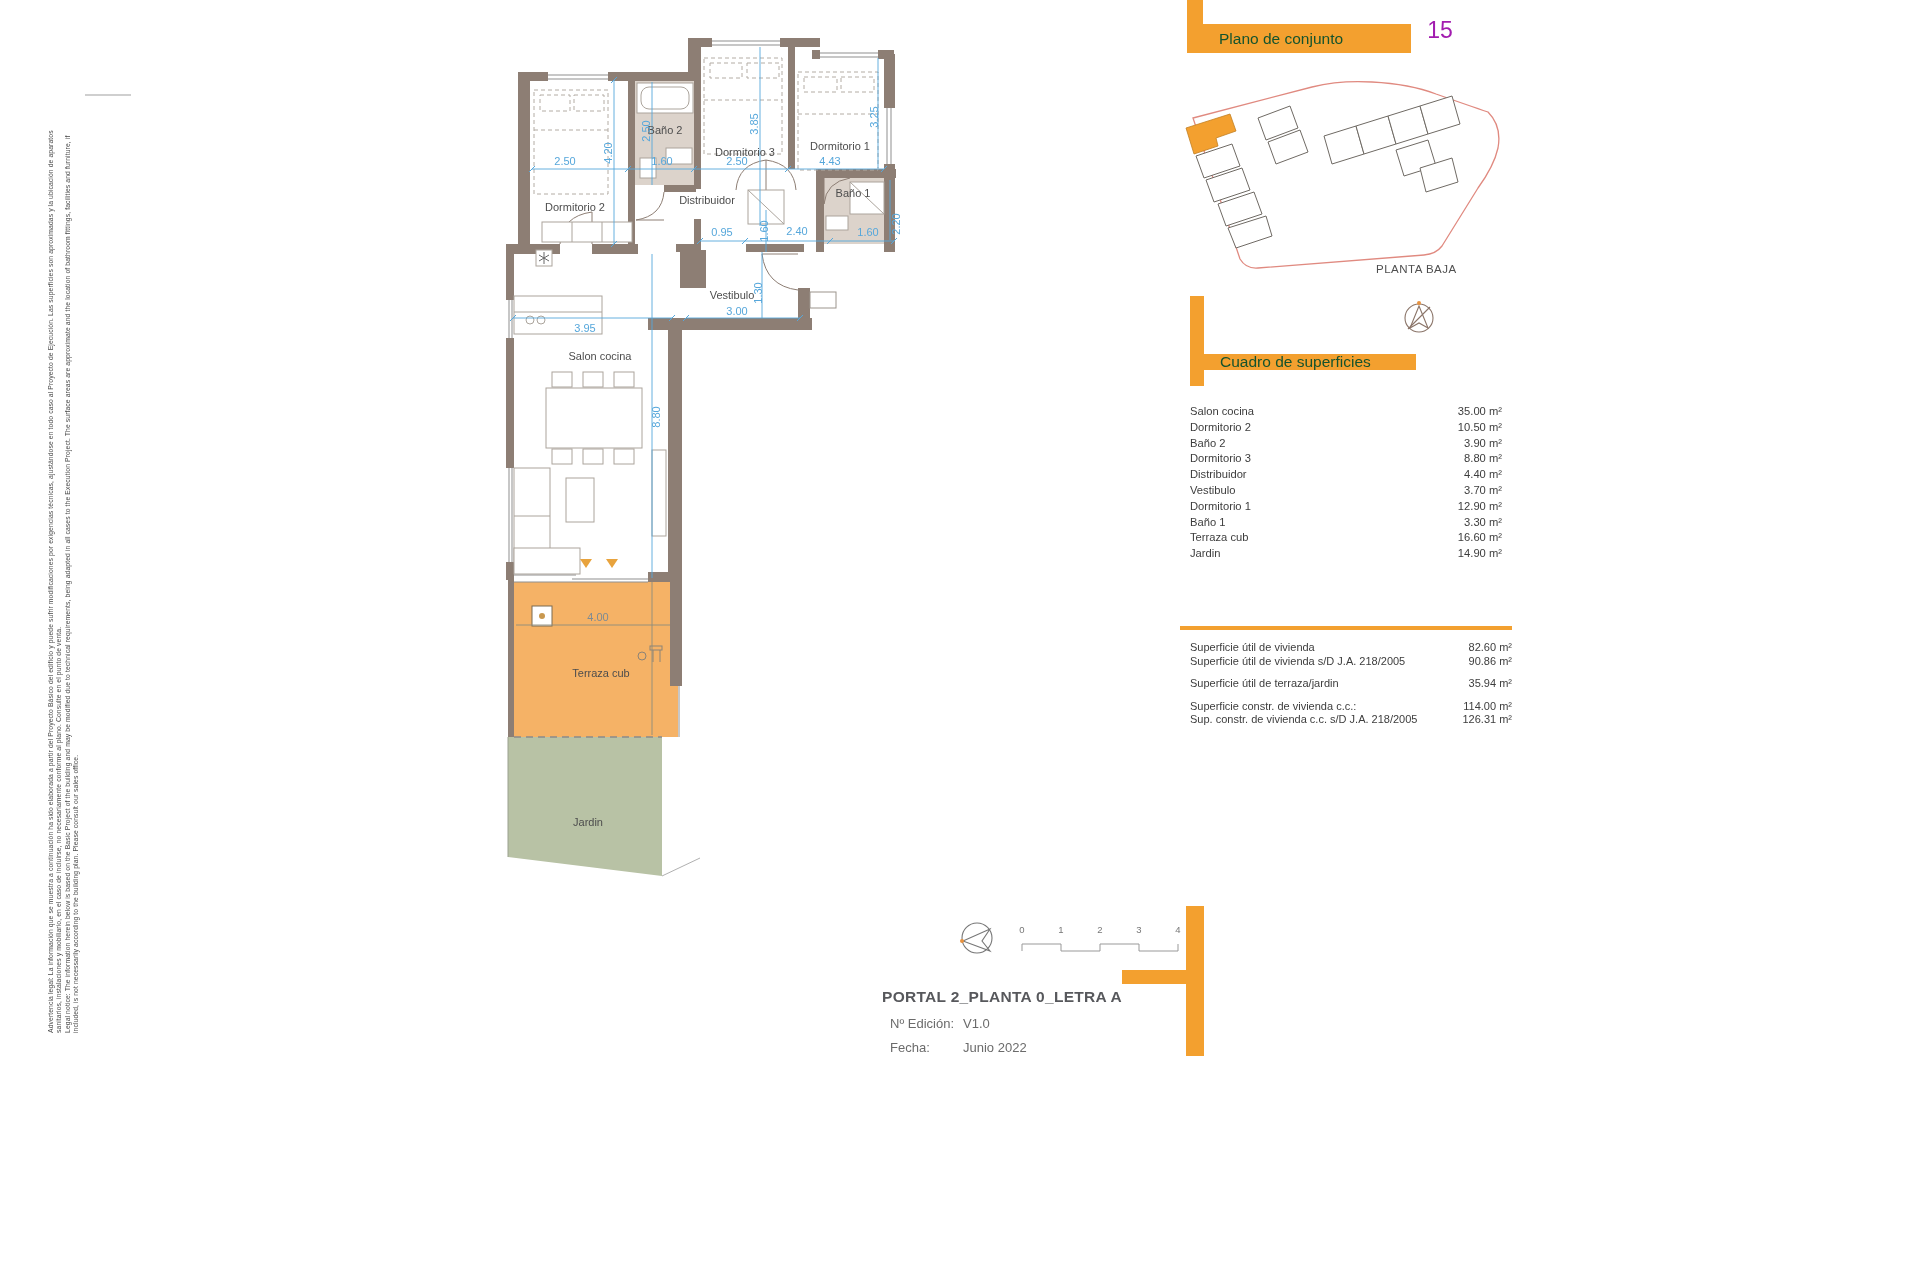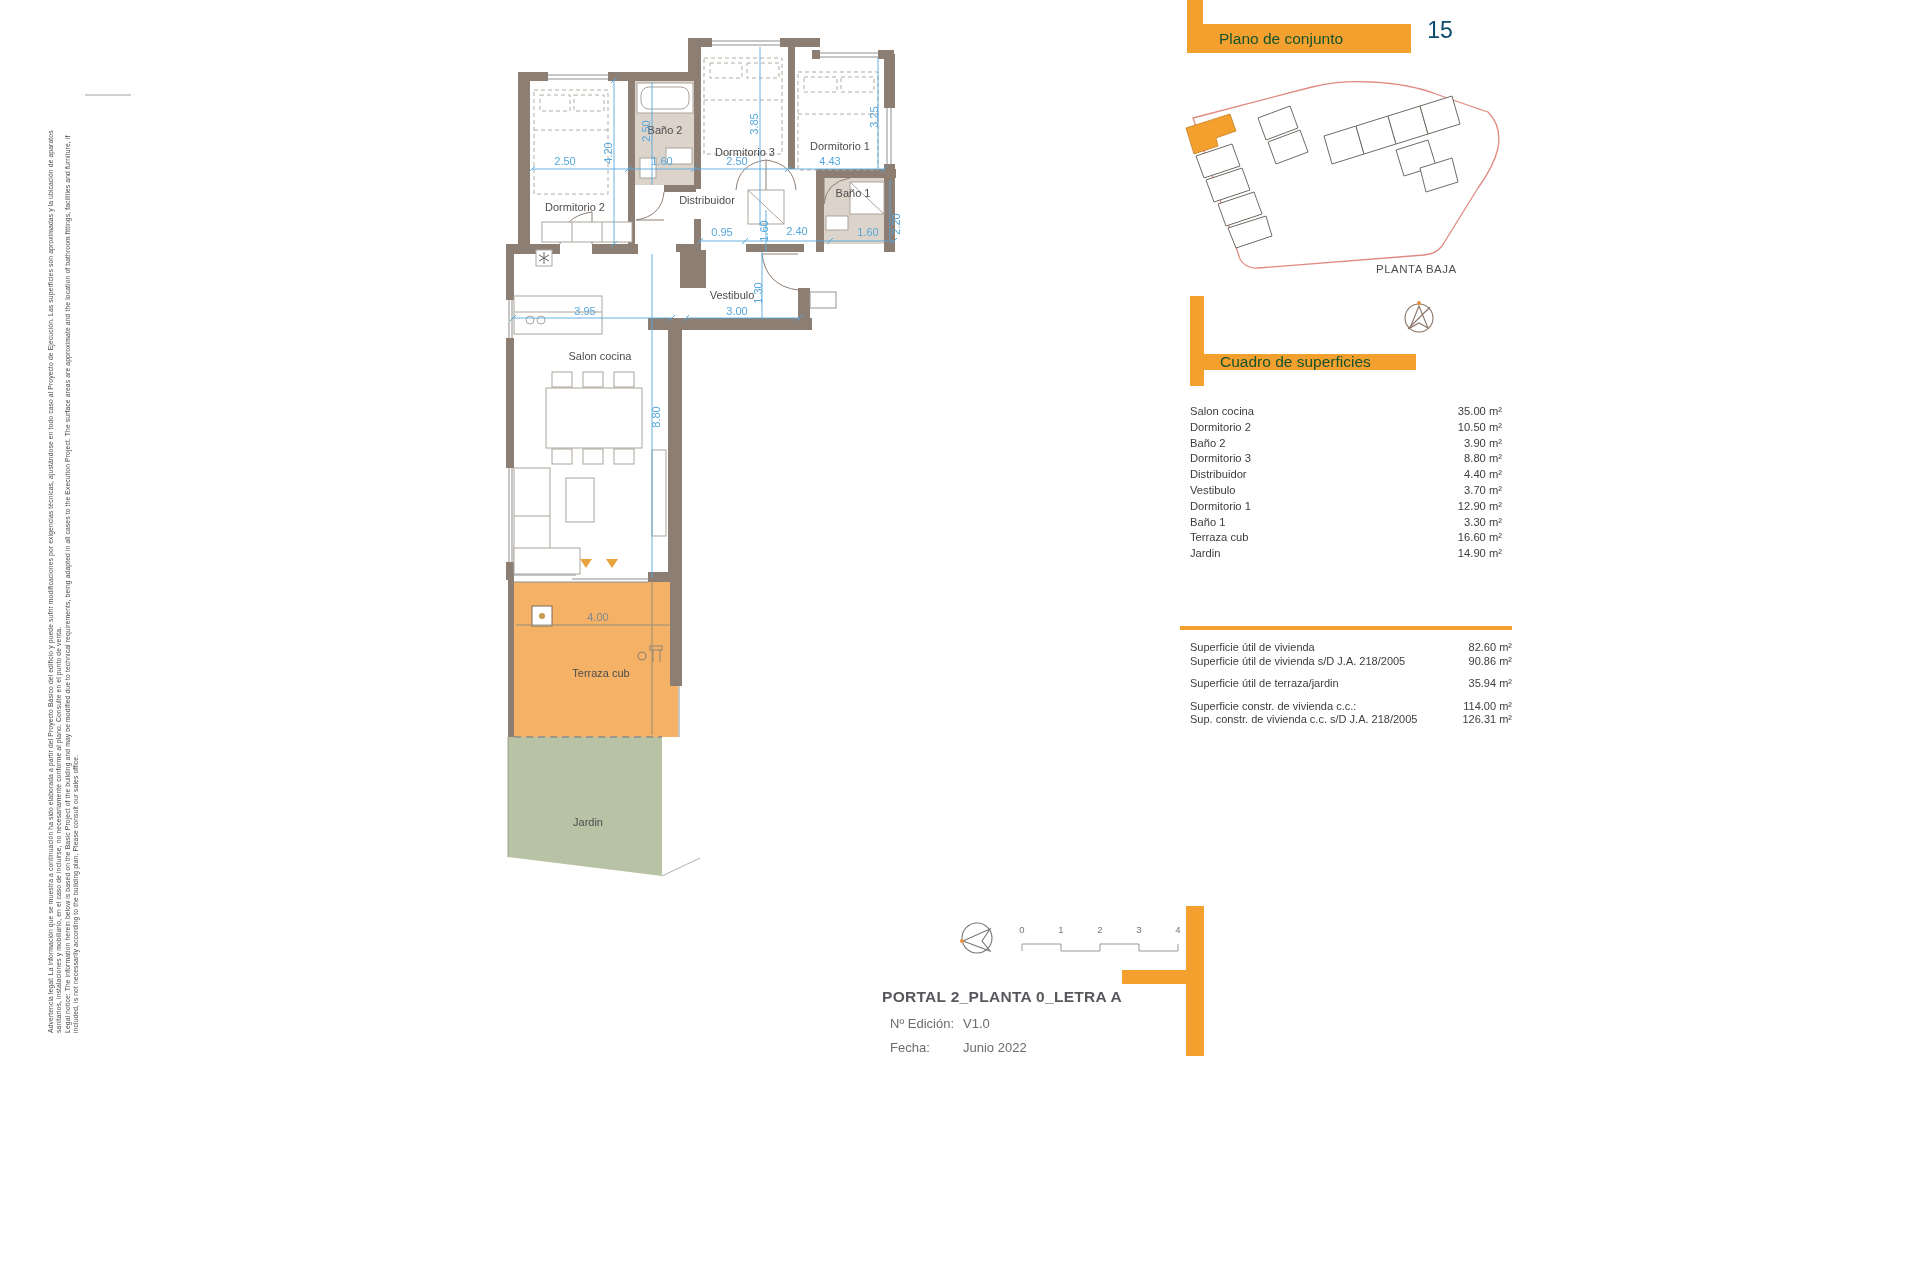--- a/index.html
+++ b/index.html
@@ -19,21 +19,21 @@
   .wall{fill:var(--wall);}
   .furn{fill:#ffffff;stroke:#aba49c;stroke-width:1;}
   .furnd{fill:none;stroke:#b3aca4;stroke-width:1;stroke-dasharray:4 3;}
   .door{fill:none;stroke:#8d7e74;stroke-width:1;}
   .dim{stroke:var(--dim);stroke-width:0.9;fill:none;}
   .tick{stroke:var(--dim);stroke-width:1;}
   .win{stroke:#8f8f8f;stroke-width:1;}
   .bar{position:absolute;background:var(--accent);}
   .banner{position:absolute;background:var(--accent);color:#14532d;
     font-size:15.5px;display:flex;align-items:center;padding-left:16px;}
-  .pagenum{position:absolute;font-size:23px;color:#0c4a6e;}
+  .pagenum{position:absolute;font-size:23px;color:#a21caf;}
   .surf{position:absolute;left:1190px;top:404px;width:312px;}
   .surf .row{display:flex;justify-content:space-between;
     font-size:11.2px;line-height:15.8px;color:#3d3d3d;}
   .summary{position:absolute;left:1190px;top:641px;width:322px;}
   .summary .row{display:flex;justify-content:space-between;
     font-size:11px;line-height:13.5px;color:#3d3d3d;}
   .summary .gap{margin-top:9px;}
   .titleblock-title{position:absolute;left:882px;top:988px;font-size:15.5px;
     font-weight:bold;color:#57585C;letter-spacing:0.3px;}
   .tb-small{position:absolute;font-size:13px;color:#6b6b6b;}
@@ -391,21 +391,21 @@
 
   <div class="t roomlbl" style="left:853px;top:193px;">Baño 1</div>
   <div class="t dimlbl rot" style="left:896px;top:224px;">2.20</div>
   <div class="t dimlbl" style="left:868px;top:232px;">1.60</div>
 
   <div class="t roomlbl" style="left:732px;top:295px;">Vestibulo</div>
   <div class="t dimlbl rot" style="left:758px;top:293px;">1.30</div>
   <div class="t dimlbl" style="left:737px;top:311px;">3.00</div>
 
   <div class="t roomlbl" style="left:600px;top:356px;">Salon cocina</div>
-  <div class="t dimlbl" style="left:585px;top:311px;">3.95</div>
+  <div class="t dimlbl" style="left:585px;top:328px;">3.95</div>
   <div class="t dimlbl rot" style="left:656px;top:417px;">8.80</div>
 
   <div class="t roomlbl" style="left:601px;top:673px;">Terraza cub</div>
   <div class="t dimlbl muted" style="left:598px;top:617px;">4.00</div>
 
   <div class="t roomlbl" style="left:588px;top:822px;">Jardin</div>
 
   <div class="legal">
     <div>Advertencia legal: La información que se muestra a continuación ha sido elaborada a partir del Proyecto Básico del edificio y puede sufrir modificaciones por exigencias técnicas, ajustándose en todo caso al Proyecto de Ejecución. Las superficies son aproximadas y la ubicación de aparatos</div>
     <div>sanitarios, instalaciones y mobiliario, en el caso de incluirse, no necesariamente conforme al plano. Consulte en el punto de venta.</div>

